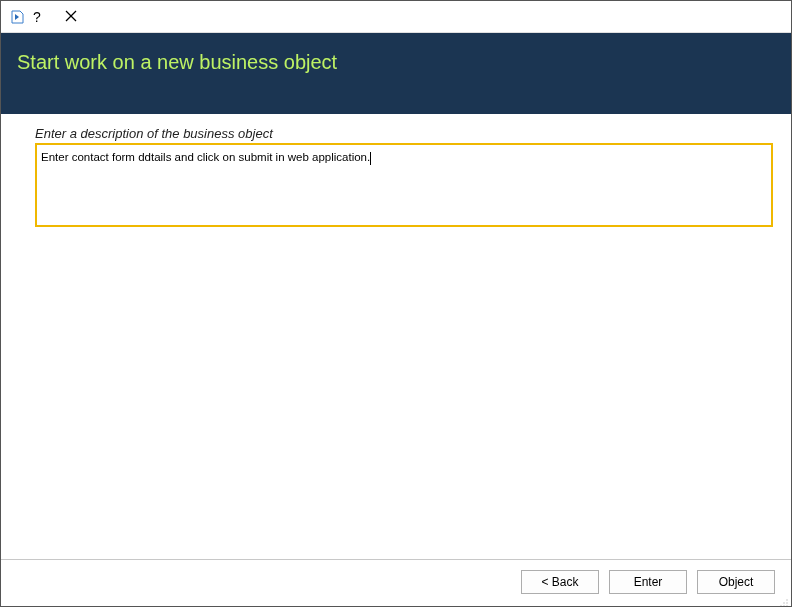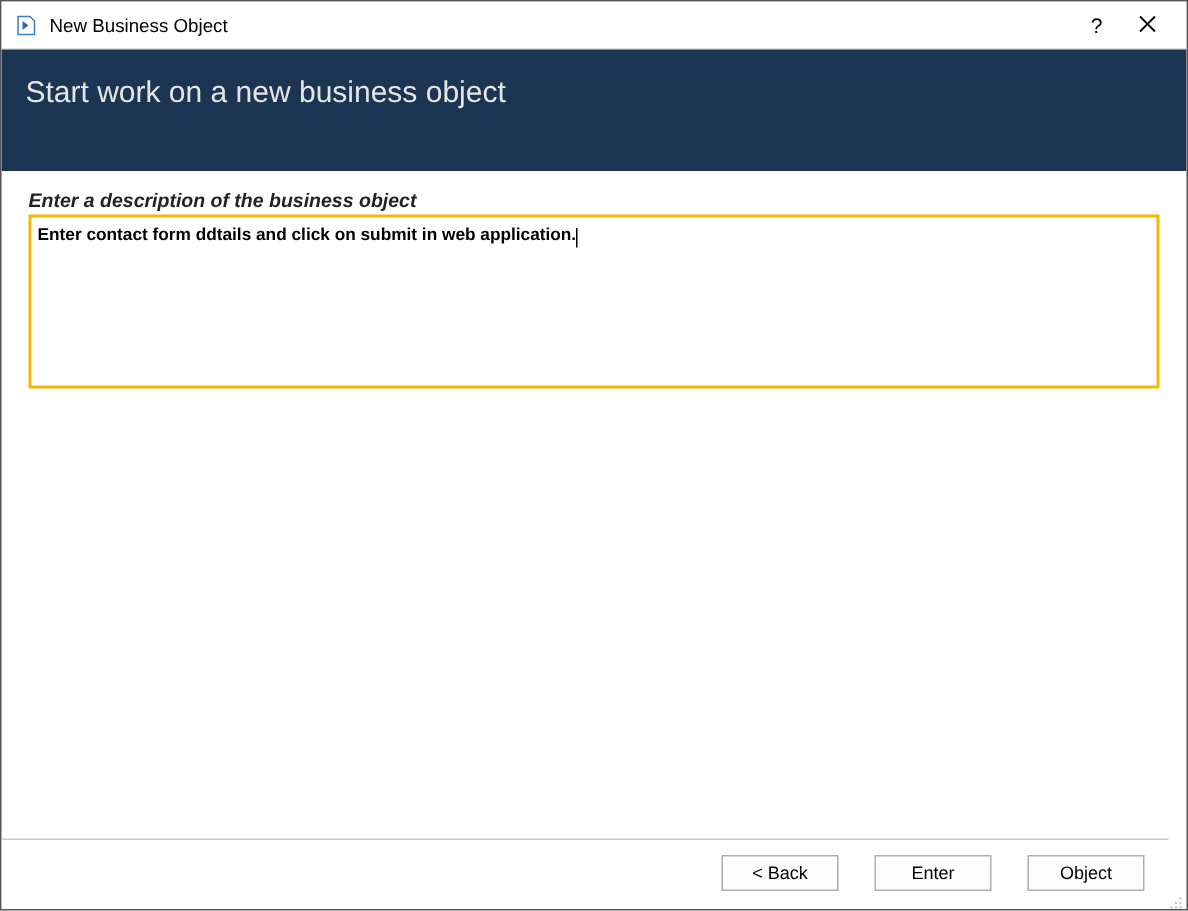--- a/index.html
+++ b/index.html
@@ -50,40 +50,39 @@
       cursor: pointer;
     }
     .titlebar .close-icon {
       font-size: 14px;
       color: #000;
       cursor: pointer;
       font-weight: 300;
     }
     .banner {
       background: #1b3552;
-      color: #e5e5e5;
+      color: #bef264;
       padding: 18px 20px 40px 16px;
       font-size: 20px;
       font-weight: 300;
     }
     .content {
-      padding: 12px 18px 0 18px;
-      font-weight: bold;
+      padding: 12px 18px 0 34px;
     }
     .field-label {
       font-style: italic;
       font-size: 13px;
       color: #222;
       margin-bottom: 2px;
       display: block;
     }
     .desc-textarea-wrap {
       border: 2px solid #f0b800;
       background: #fff;
-      height: 116px;
+      height: 84px;
       padding: 2px 4px;
       position: relative;
     }
     .desc-text {
       font-size: 11.5px;
       color: #000;
       line-height: 1.3;
       font-family: "Segoe UI", Tahoma, sans-serif;
       white-space: pre-wrap;
       display: inline;
@@ -95,27 +94,27 @@
       background: #000;
       vertical-align: text-bottom;
       margin-left: 0px;
       position: relative;
       top: 1px;
     }
     .footer {
       position: absolute;
       bottom: 0;
       left: 0;
-      right: 12px;
+      right: 0;
       border-top: 1px solid #c8c8c8;
       background: #fff;
       padding: 10px 16px 12px 16px;
       display: flex;
       justify-content: flex-end;
-      gap: 24px;
+      gap: 10px;
     }
     .btn {
       min-width: 78px;
       height: 24px;
       font-size: 12px;
       background: #fdfdfd;
       border: 1px solid #adadad;
       cursor: pointer;
       font-family: "Segoe UI", Tahoma, sans-serif;
       padding: 0 10px;
@@ -132,21 +131,20 @@
 </head>
 <body>
 
 <div class="titlebar">
   <span class="app-icon">
     <svg width="16" height="16" viewBox="0 0 16 16">
       <path d="M3 2 L11 2 L14 5 L14 14 L3 14 Z" fill="#ffffff" stroke="#3a7ecc" stroke-width="1"></path>
       <path d="M6 5 L10 8 L6 11 Z" fill="#2a6bb8"></path>
     </svg>
   </span>
-  <span class="title">New Business Object</span>
   <div class="controls">
     <span class="help-icon">?</span>
     <span class="close-icon">
       <svg width="12" height="12" viewBox="0 0 12 12">
         <line x1="1" y1="1" x2="11" y2="11" stroke="#000" stroke-width="1.2"></line>
         <line x1="11" y1="1" x2="1" y2="11" stroke="#000" stroke-width="1.2"></line>
       </svg>
     </span>
   </div>
 </div>

